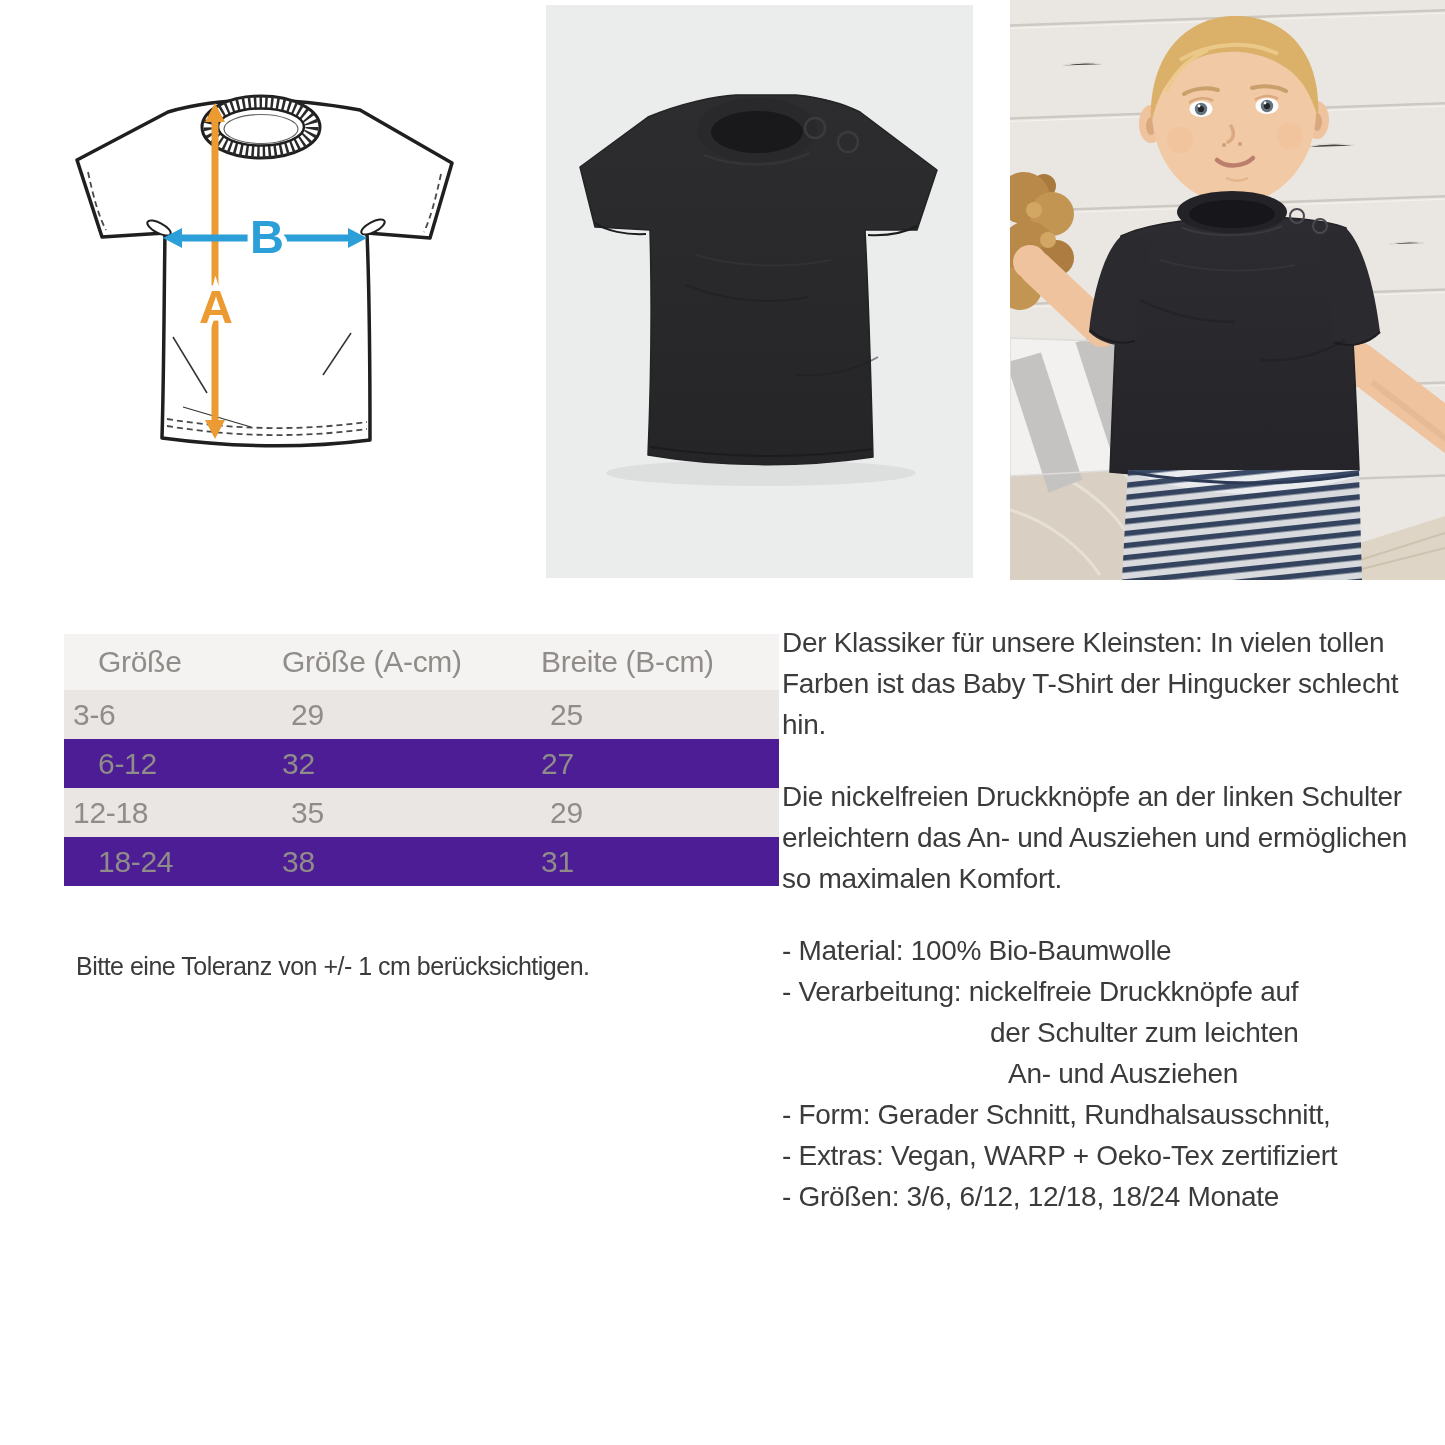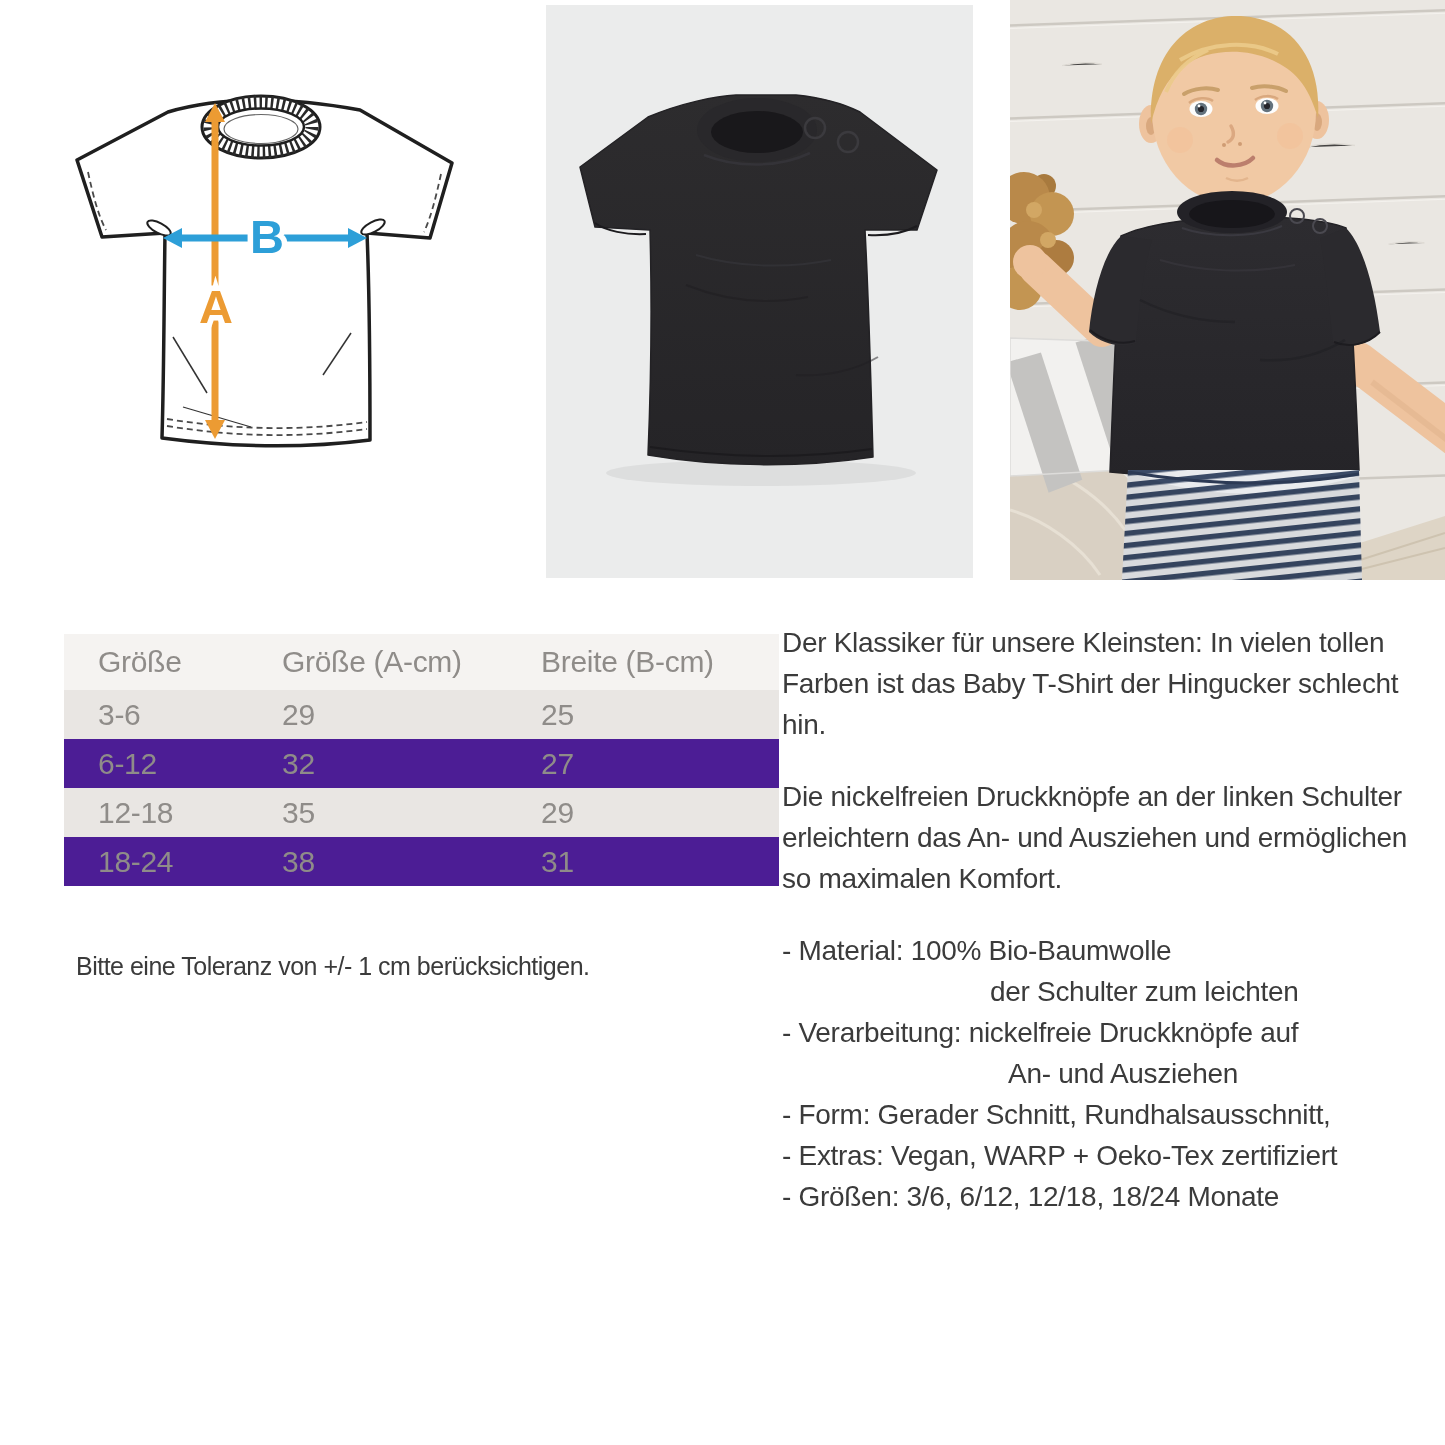--- a/index.html
+++ b/index.html
@@ -24,21 +24,21 @@
     font-size:30px; letter-spacing:-0.3px; color:#8f8c89;
   }
   table.size-table col.c1 { width:218px; }
   table.size-table col.c2 { width:259px; }
   table.size-table th {
     height:56px; background:#f5f3f1; font-weight:normal; text-align:left;
     padding:0;
   }
   table.size-table td { height:49px; padding:0; }
   table.size-table th:first-child, table.size-table td:first-child { padding-left:34px; }
-  table.size-table tr.row-odd  td { background:#e9e6e3; }
+  table.size-table tr.row-odd  td { background:#e9e6e3;padding-left:9px; }
   table.size-table tr.row-even td { background:#4c1d95; }
 
   .tolerance {
     position:absolute; left:76px; top:944px; width:700px;
     font-size:25px; line-height:44px; letter-spacing:-0.5px; color:#3b3b3b;
   }
 
   .description {
     position:absolute; left:782px; top:622px; width:648px;
     font-size:28px; line-height:41px; letter-spacing:-0.3px; color:#3b3b3b;
@@ -323,22 +323,22 @@
     </tbody>
   </table>
 
   <div class="tolerance">Bitte eine Toleranz von +/- 1 cm berücksichtigen.</div>
 
   <div class="description">
     <p>Der Klassiker für unsere Kleinsten: In vielen tollen Farben ist das Baby T-Shirt der Hingucker schlecht hin.</p>
     <p>Die nickelfreien Druckknöpfe an der linken Schulter erleichtern das An- und Ausziehen und ermöglichen so maximalen Komfort.</p>
     <div class="details">
       <div class="detail-line">- Material: 100% Bio-Baumwolle</div>
+      <div class="detail-line">- Verarbeitung: nickelfreie Druckknöpfe auf</div>
       <div class="detail-line detail-cont-1">der Schulter zum leichten</div>
-      <div class="detail-line">- Verarbeitung: nickelfreie Druckknöpfe auf</div>
       <div class="detail-line detail-cont-2">An- und Ausziehen</div>
       <div class="detail-line">- Form: Gerader Schnitt, Rundhalsausschnitt,</div>
       <div class="detail-line">- Extras: Vegan, WARP + Oeko-Tex zertifiziert</div>
       <div class="detail-line">- Größen: 3/6, 6/12, 12/18, 18/24 Monate</div>
     </div>
   </div>
 
 </div>
 
 </body></html>

